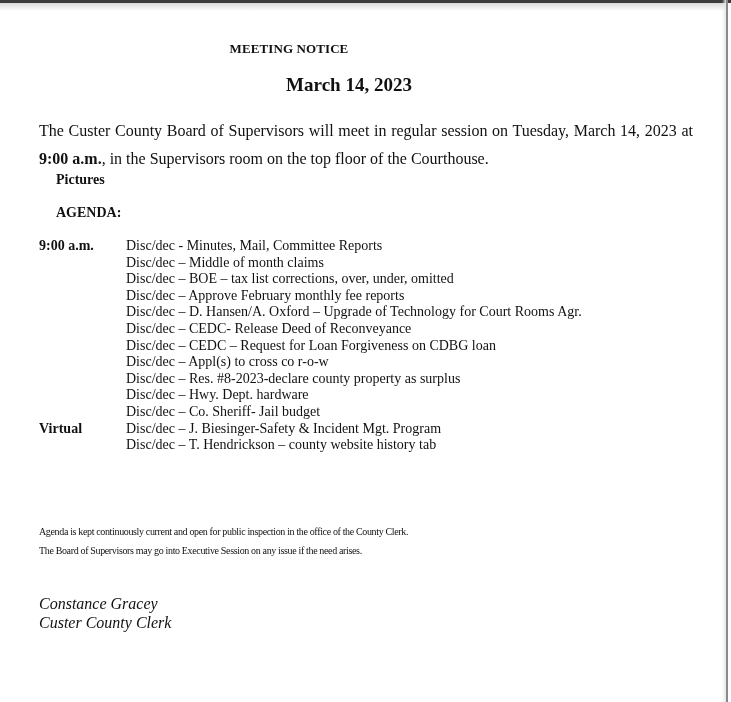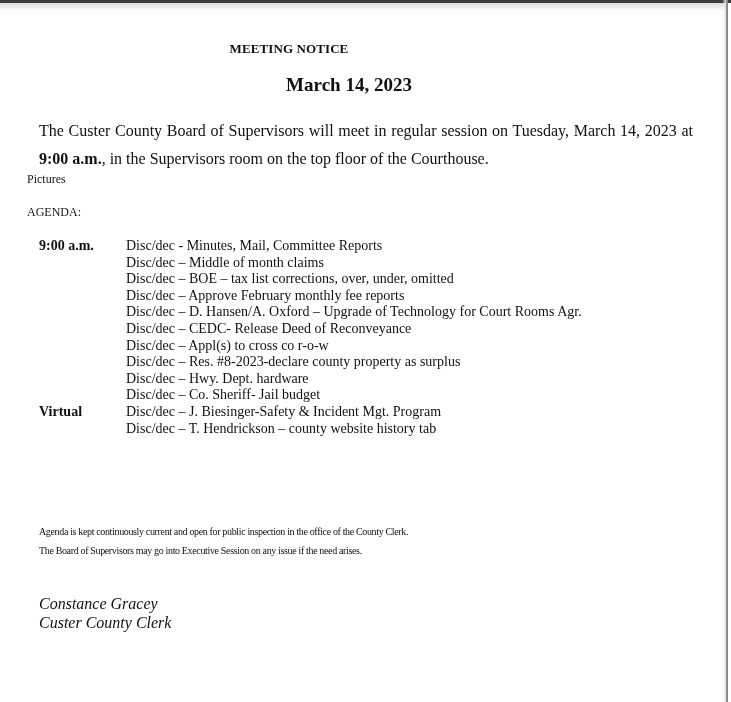--- a/index.html
+++ b/index.html
@@ -68,23 +68,23 @@
     width: 654px;
     font-size: 16px;
     line-height: 28px;
     text-align: justify;
     text-align-last: left;
     margin: 0;
   }
   .intro b { font-weight: bold; }
   .section-label {
     position: absolute;
-    left: 27px;
-    font-weight: normal;
-    font-size: 12px;
+    left: 56px;
+    font-weight: bold;
+    font-size: 14px;
   }
   .pictures { top: 172px; }
   .agenda-heading { top: 205px; }
   .agenda {
     position: absolute;
     left: 39px;
     top: 238px;
     width: 660px;
     font-size: 14px;
     line-height: 16.6px;
@@ -158,20 +158,24 @@
     <div class="agenda-row">
       <span class="agenda-time"></span>
       <span class="agenda-item">Disc/dec – D. Hansen/A. Oxford – Upgrade of Technology for Court Rooms Agr.</span>
     </div>
     <div class="agenda-row">
       <span class="agenda-time"></span>
       <span class="agenda-item">Disc/dec – CEDC- Release Deed of Reconveyance</span>
     </div>
     <div class="agenda-row">
       <span class="agenda-time"></span>
+      <span class="agenda-item">Disc/dec – CEDC – Request for Loan Forgiveness on CDBG loan</span>
+    </div>
+    <div class="agenda-row">
+      <span class="agenda-time"></span>
       <span class="agenda-item">Disc/dec – Appl(s) to cross co r-o-w</span>
     </div>
     <div class="agenda-row">
       <span class="agenda-time"></span>
       <span class="agenda-item">Disc/dec – Res. #8-2023-declare county property as surplus</span>
     </div>
     <div class="agenda-row">
       <span class="agenda-time"></span>
       <span class="agenda-item">Disc/dec – Hwy. Dept. hardware</span>
     </div>

